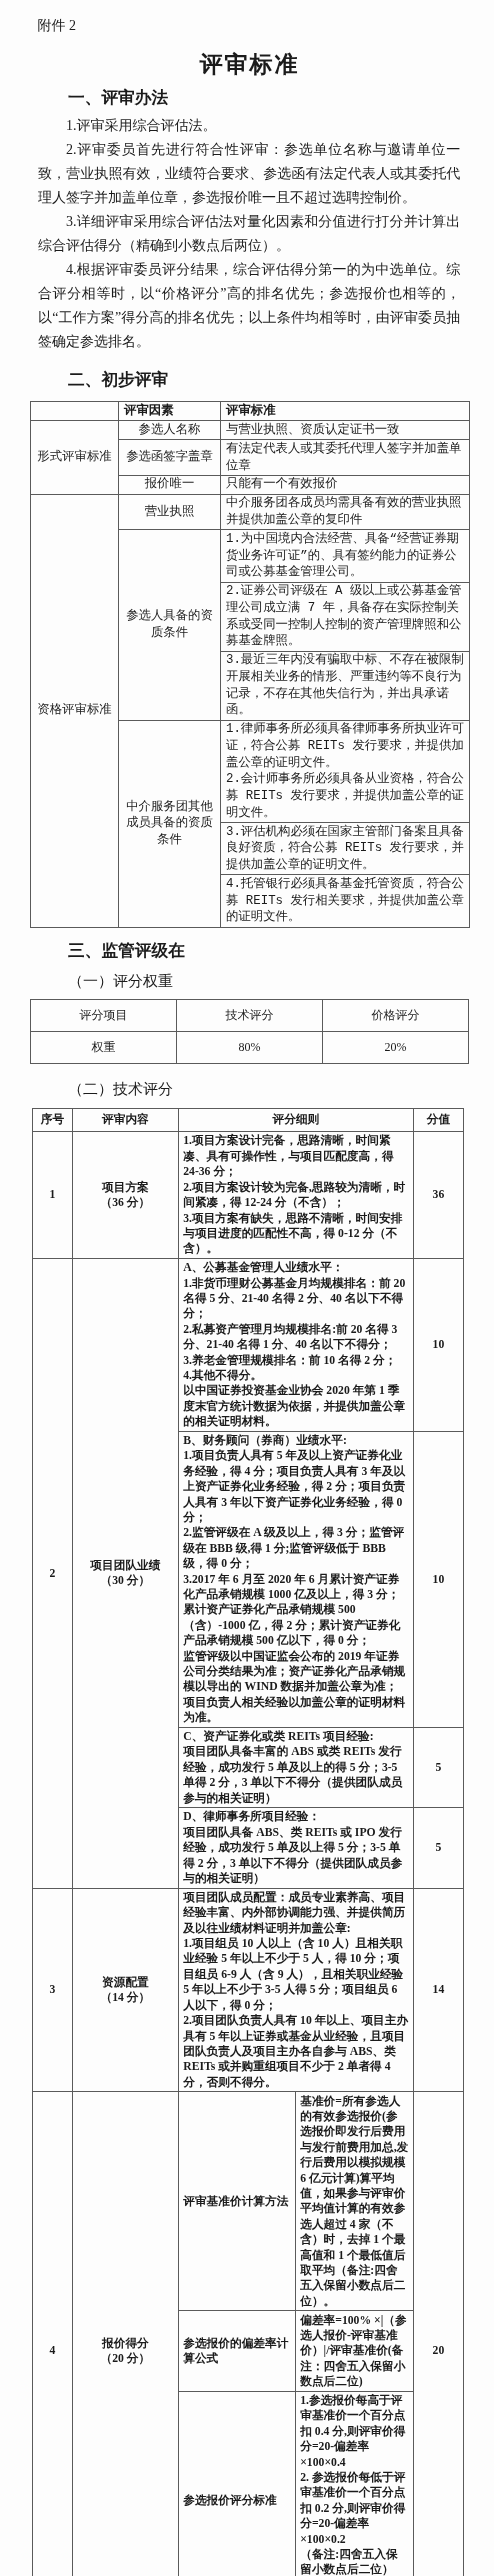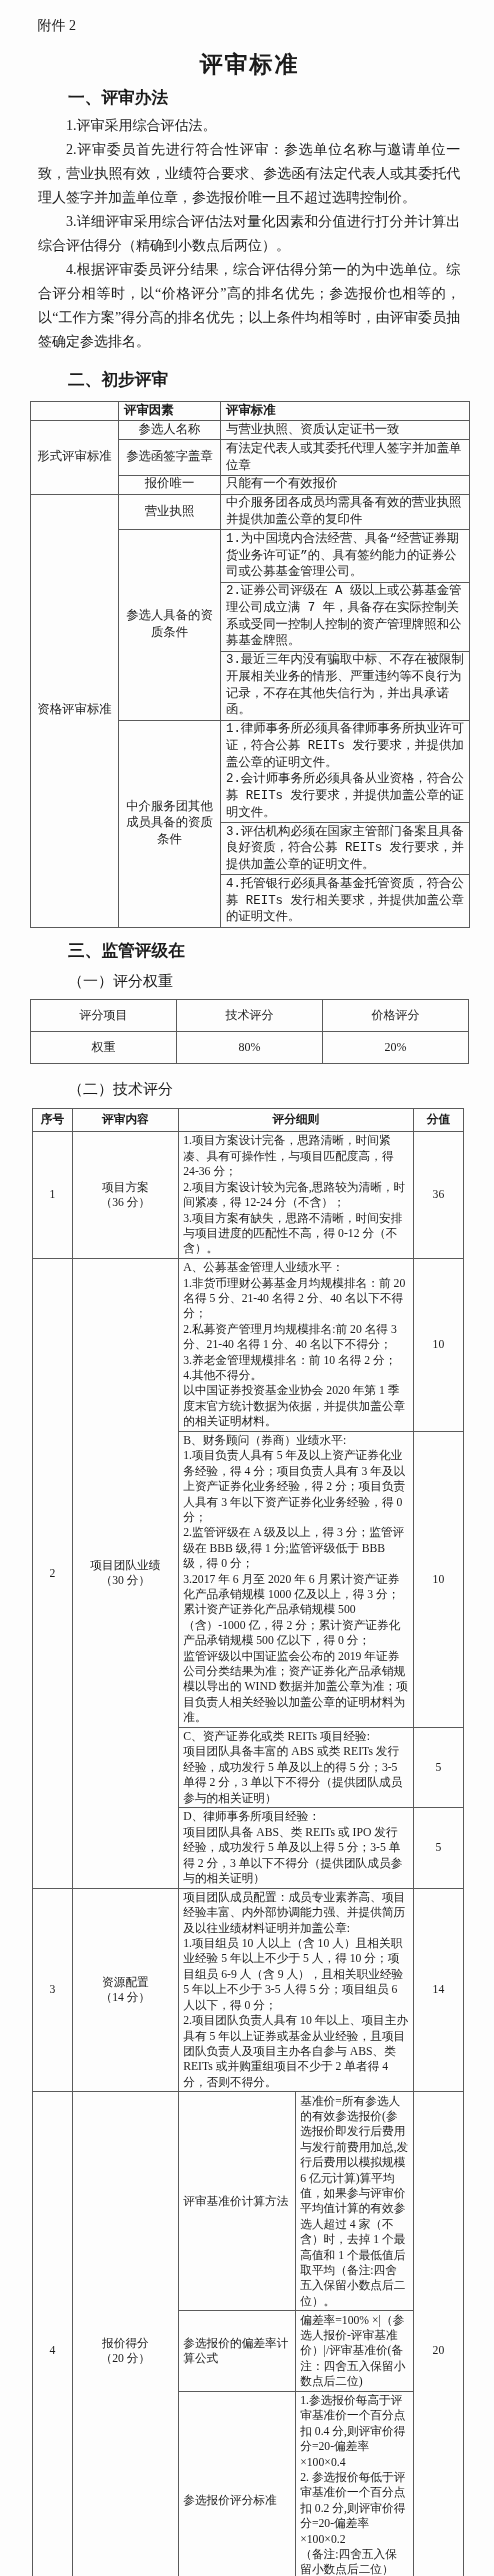--- a/index.html
+++ b/index.html
@@ -34,21 +34,21 @@
   .t1 .group  { text-align: center; padding: 0.6px 2.5px; }
   .t1 .factor { text-align: center; }
   .t1 .std    { text-align: left; white-space: pre-line; }
 
   
   .t2 { width: 439px; margin-top: 7.4px; font-size: 12px; border: 1.2px solid #3c3c3c; }
   .t2 td { border: 0.6px solid #5a5a5a; height: 32px; text-align: center; vertical-align: middle; }
 
   
   .t3 { width: 431px; margin-top: 7.4px; margin-left: 1.9px; font-size: 11.7px; border: 1.2px solid #3c3c3c; }
-  .t3 th, .t3 td { border: 0.6px solid #5a5a5a; padding: 1.2px 4.3px; line-height: 15.4px; vertical-align: middle; }
+  .t3 th, .t3 td { border: 0.6px solid #5a5a5a; padding: 1.2px 4.3px; line-height: 15.4px; vertical-align: middle; font-weight: bold; }
   .t3 th { font-weight: 700; text-align: center; padding: 3.7px 2.5px; }
   .t3 tr.major > td { border-top: 1.2px solid #3c3c3c; }
   .t3 .num    { text-align: center; }
   .t3 .content{ text-align: center; white-space: pre-line; }
   .t3 .detail { text-align: left; white-space: pre-line; }
   .t3 .flabel { text-align: left; }
   .t3 .score  { text-align: center; }
 </style>
 </head>
 <body>

